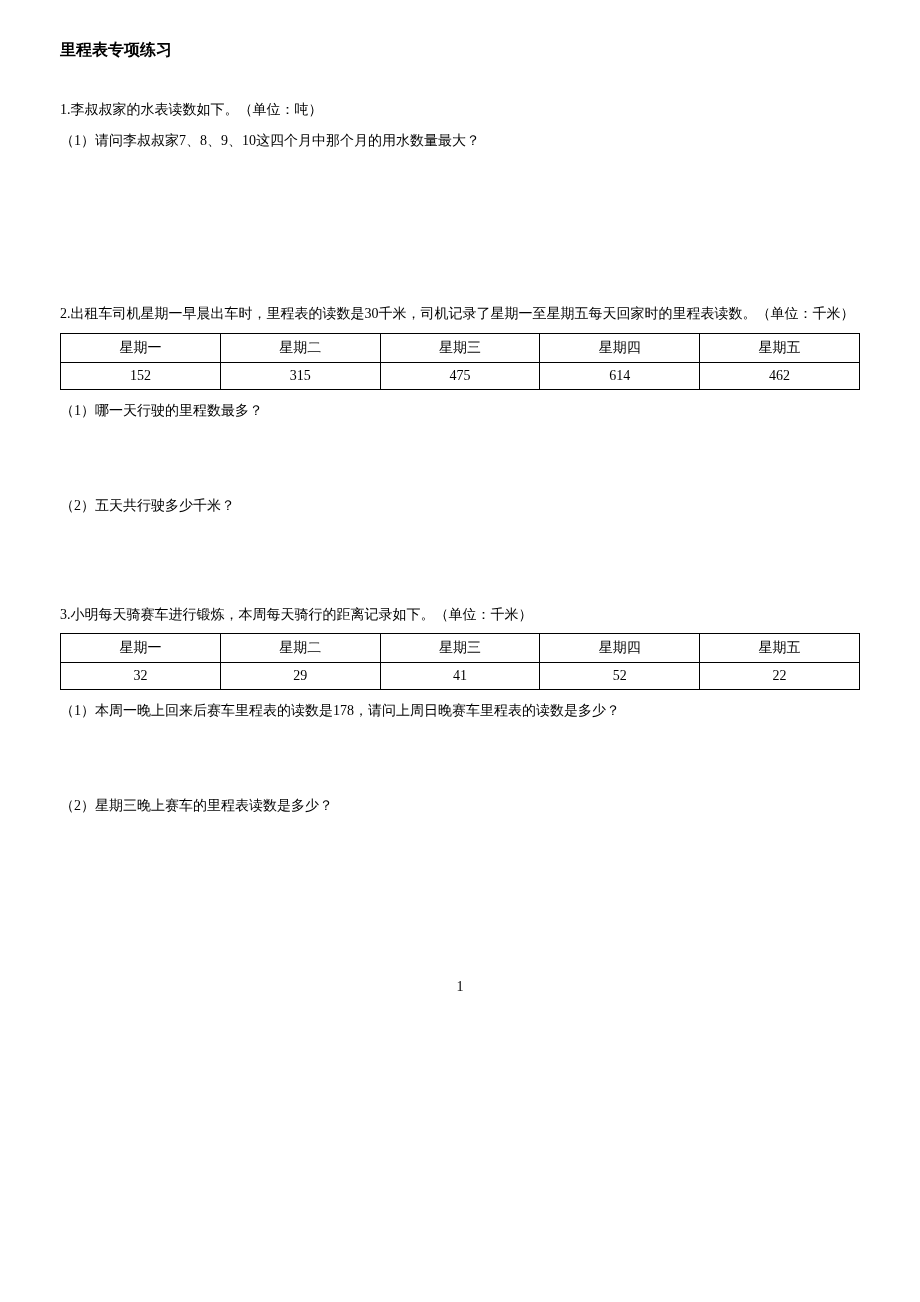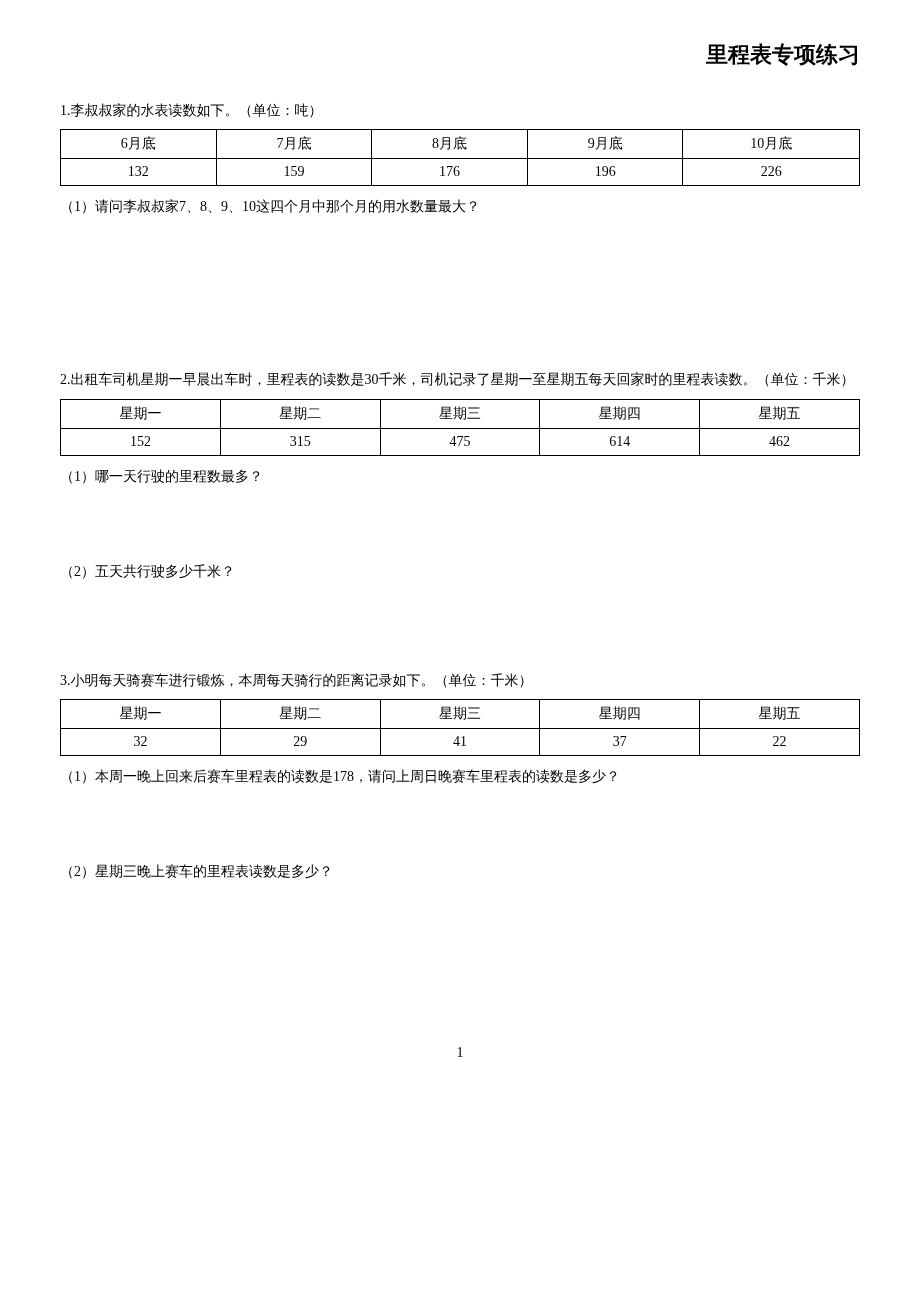--- a/index.html
+++ b/index.html
@@ -10,24 +10,24 @@
     body {
       background: #ffffff;
       font-family: "SimSun", "宋体", serif;
       font-size: 14px;
       color: #000;
       width: 920px;
       min-height: 1302px;
       padding: 40px 60px;
     }
     .page-title {
-      text-align: right;
-      font-size: 22px;
+      text-align: left;
+      font-size: 16px;
       font-weight: bold;
-      margin-bottom: 28px;
+      margin-bottom: 36px;
     }
     .section {
       margin-bottom: 18px;
     }
     .section-header {
       margin-bottom: 6px;
       line-height: 1.8;
       margin-top: 11px;
     }
     table {
@@ -59,38 +59,20 @@
       font-size: 14px;
     }
   </style>
 </head>
 <body>
 
 <div class="page-title">里程表专项练习</div>
 
 <div class="section">
   <div class="section-header">1.李叔叔家的水表读数如下。（单位：吨）</div>
-  <table>
-    <tbody>
-        <tr>
-      <th>6月底</th>
-      <th>7月底</th>
-      <th>8月底</th>
-      <th>9月底</th>
-      <th>10月底</th>
-    </tr>
-    <tr>
-      <td>132</td>
-      <td>159</td>
-      <td>176</td>
-      <td>196</td>
-      <td>226</td>
-    </tr>
-  </tbody>
-    </table>
   <div class="question">（1）请问李叔叔家7、8、9、10这四个月中那个月的用水数量最大？</div>
   <div class="answer-space"></div>
   <div class="answer-space"></div>
 </div>
 
 <div class="section">
   <div class="section-header">2.出租车司机星期一早晨出车时，里程表的读数是30千米，司机记录了星期一至星期五每天回家时的里程表读数。（单位：千米）</div>
   <table>
     <tbody>
         <tr>
@@ -123,21 +105,21 @@
       <th>星期一</th>
       <th>星期二</th>
       <th>星期三</th>
       <th>星期四</th>
       <th>星期五</th>
     </tr>
     <tr>
       <td>32</td>
       <td>29</td>
       <td>41</td>
-      <td>37</td>
+      <td>52</td>
       <td>22</td>
     </tr>
   </tbody>
     </table>
   <div class="question">（1）本周一晚上回来后赛车里程表的读数是178，请问上周日晚赛车里程表的读数是多少？</div>
   <div class="answer-space"></div>
   <div class="question">（2）星期三晚上赛车的里程表读数是多少？</div>
   <div class="answer-space"></div>
   <div class="answer-space"></div>
 </div>

